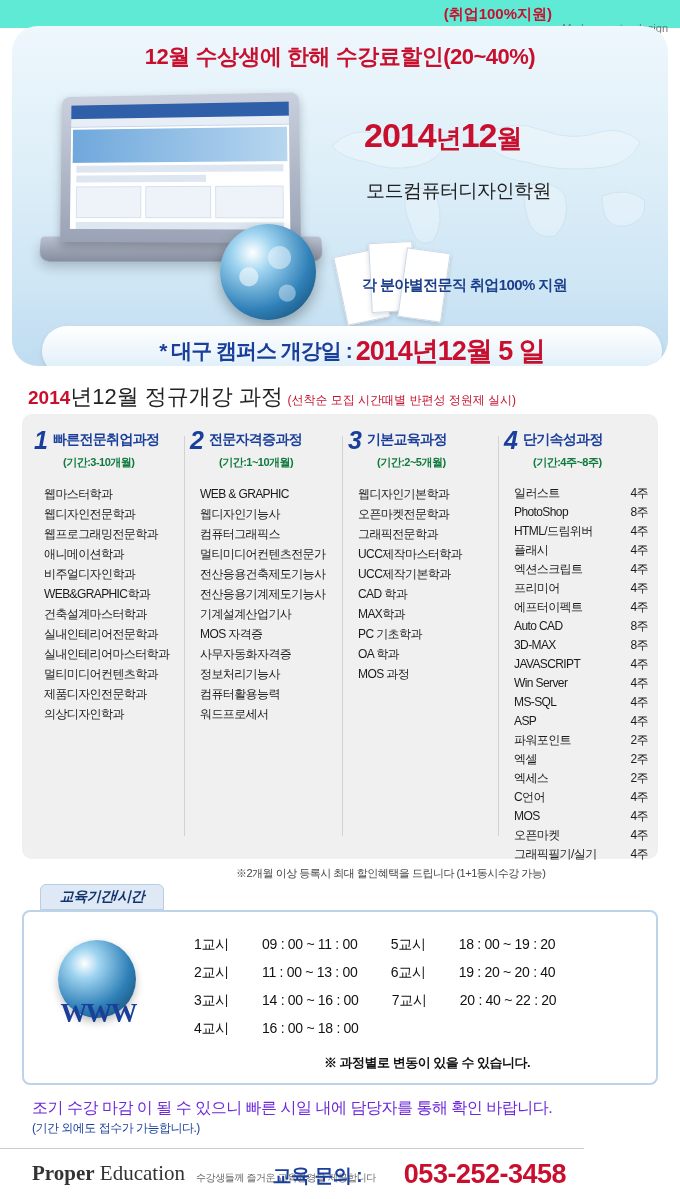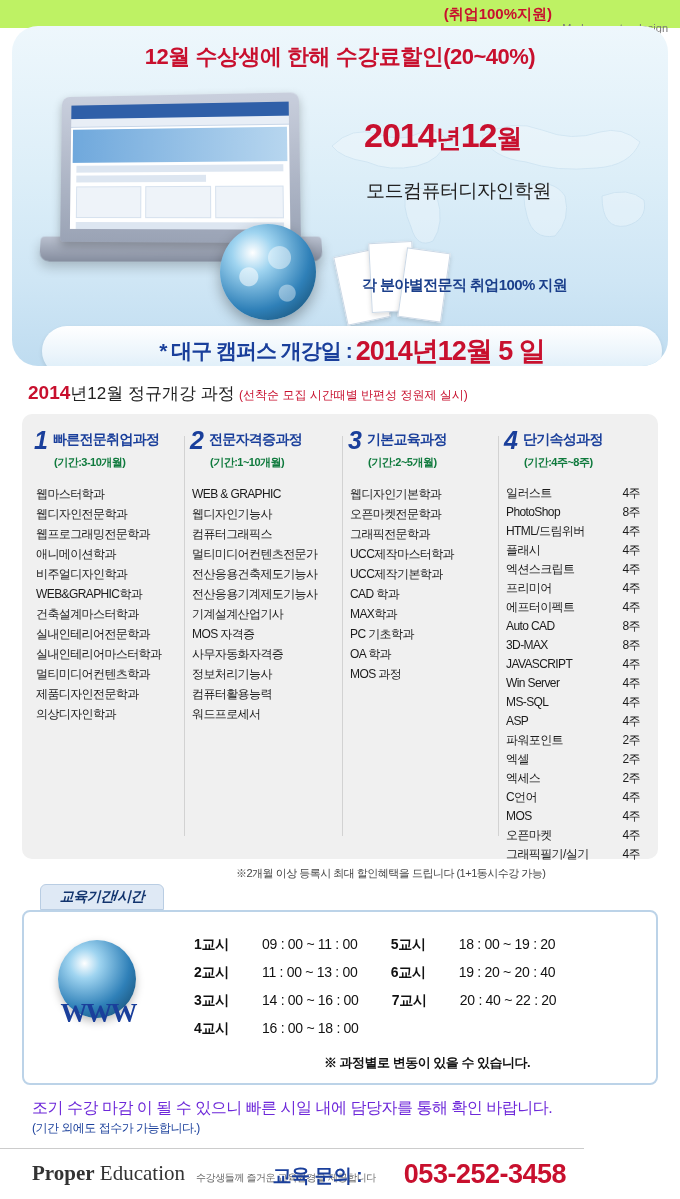--- a/index.html
+++ b/index.html
@@ -9,21 +9,21 @@
     height: 1199px;
     position: relative;
     background: #ffffff;
     font-family: "Liberation Sans", sans-serif;
     overflow: hidden;
   }
 
   
   .top-strip {
     position: absolute; left:0; top:0; width:680px; height:28px;
-    background:#bef264;
+    background:#5eead4;
   }
   .top-support {
     position:absolute; right:128px; top:5px;
     font-size:15px; font-weight:bold; color:#c8102e;
     white-space:nowrap;
   }
   .top-brand {
     position:absolute; right:12px; top:7px;
     font-size:11px; color:#777777; white-space:nowrap;margin-top:15px;
   }
@@ -121,21 +121,21 @@
     background: linear-gradient(180deg,#ffffff 0%, #eaf4fb 60%, #d7ebf8 100%);
     box-shadow: 0 2px 4px rgba(0,0,0,0.10);
     display:flex; align-items:center; justify-content:center;
   }
   .open-band .lbl { font-size:21px; font-weight:bold; color:#1a3f9b; letter-spacing:-1px;}
   .open-band .val { font-size:27px; font-weight:bold; color:#c8102e; letter-spacing:-1px; margin-left:4px;}
 
   
   .sec-title { position:absolute; left:28px; top:382px; width:640px; white-space:nowrap; }
   .sec-title .y { font-size:19px; font-weight:bold; color:#c8102e; }
-  .sec-title .t { font-size:17px; color:#222222; }
+  .sec-title .t { font-size:22px; color:#222222; }
   .sec-title .note { font-size:12px; color:#c8102e; }
 
   
   .panel {
     position:absolute; left:22px; top:414px; width:636px; height:445px;
     background:#f0f0f0; border-radius:10px;
   }
   .col { position:absolute; top:14px; width:150px; height:420px; }
   .col-1 { left:12px; }
   .col-2 { left:168px; }
@@ -144,22 +144,22 @@
   .col-sep {
     position:absolute; top:22px; width:1px; height:400px; background:#d2d2d2;
   }
   .sep-1 { left:162px; }
   .sep-2 { left:320px; }
   .sep-3 { left:476px; }
 
   .col-head { display:flex; align-items:flex-start; gap:5px; }
   .col-num { font-size:25px; font-weight:bold; color:#1a3f9b; line-height:1; font-style:italic;}
   .col-name { font-size:14px; font-weight:bold; color:#1a3f9b; letter-spacing:-0.7px; padding-top:3px;}
-  .col-period { font-size:11px; font-weight:bold; color:#0f7a3d; margin:2px 0 0 20px; letter-spacing:-0.5px;}
-  .col-list { margin-top:14px; margin-left:2px; }
+  .col-period { font-size:11px; font-weight:bold; color:#0f7a3d; margin:2px 0 0 29px; letter-spacing:-0.5px;}
+  .col-list { margin-top:14px; margin-left:10px; }
   .col-list li {
     list-style:none; font-size:12px; color:#1b1b1b; line-height:20px;
     letter-spacing:-0.6px; white-space:nowrap;
   }
   .col-list.short li { line-height:19px; }
   ul { margin:0; padding:0; }
   .row-dur { display:flex; justify-content:space-between; width:134px; }
   .row-dur .d { color:#1b1b1b;text-align:right; }
 
   .panel-note {
@@ -183,21 +183,21 @@
     background: radial-gradient(circle at 34% 30%, #ffffff 0%, #9fd4f0 20%, #2f80b8 60%, #103f5d 100%);
     box-shadow:0 4px 9px rgba(0,0,0,0.25);
   }
   .sched-www {
     position:absolute; left:28px; top:86px; width:92px; text-align:center;
     font-size:27px; font-weight:bold; color:#1a3f9b; letter-spacing:-2px;
     font-family:"Liberation Serif", serif;
   }
   .sched-rows { position:absolute; left:170px; top:18px; }
   .srow { font-size:14px; color:#111111; line-height:28px; white-space:nowrap; letter-spacing:-0.3px;}
-  .srow .lab { font-weight:bold; }
+  .srow .lab { font-weight:normal; }
   .srow .gapcol { display:inline-block; width:26px; }
   .sched-foot {
     position:absolute; left:300px; top:142px; font-size:13px; font-weight:bold;
     color:#111111; letter-spacing:-0.5px; white-space:nowrap;
   }
 
   
   .note1 { position:absolute; left:32px; top:1098px; font-size:16px; color:#6d28d9; letter-spacing:-0.5px;}
   .note2 { position:absolute; left:32px; top:1120px; font-size:12px; color:#1a3f9b; letter-spacing:-0.5px;}
 

